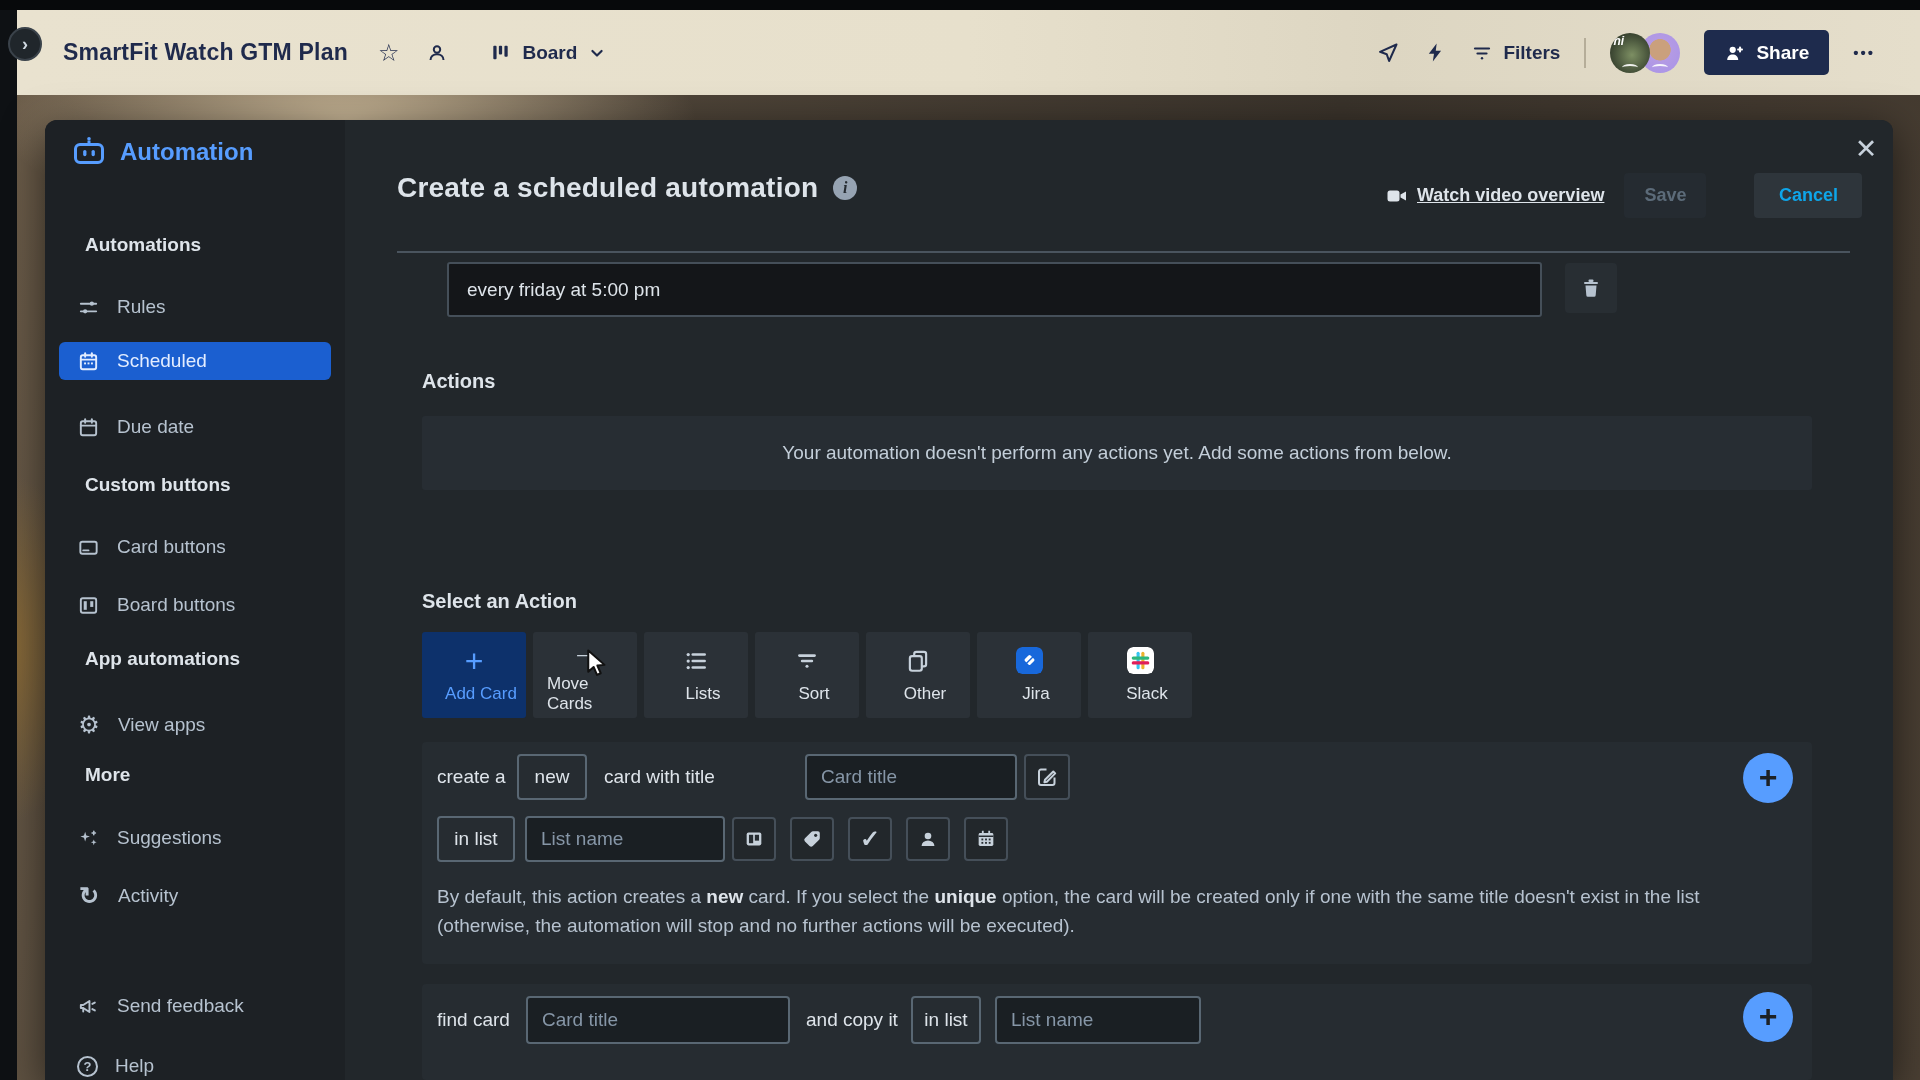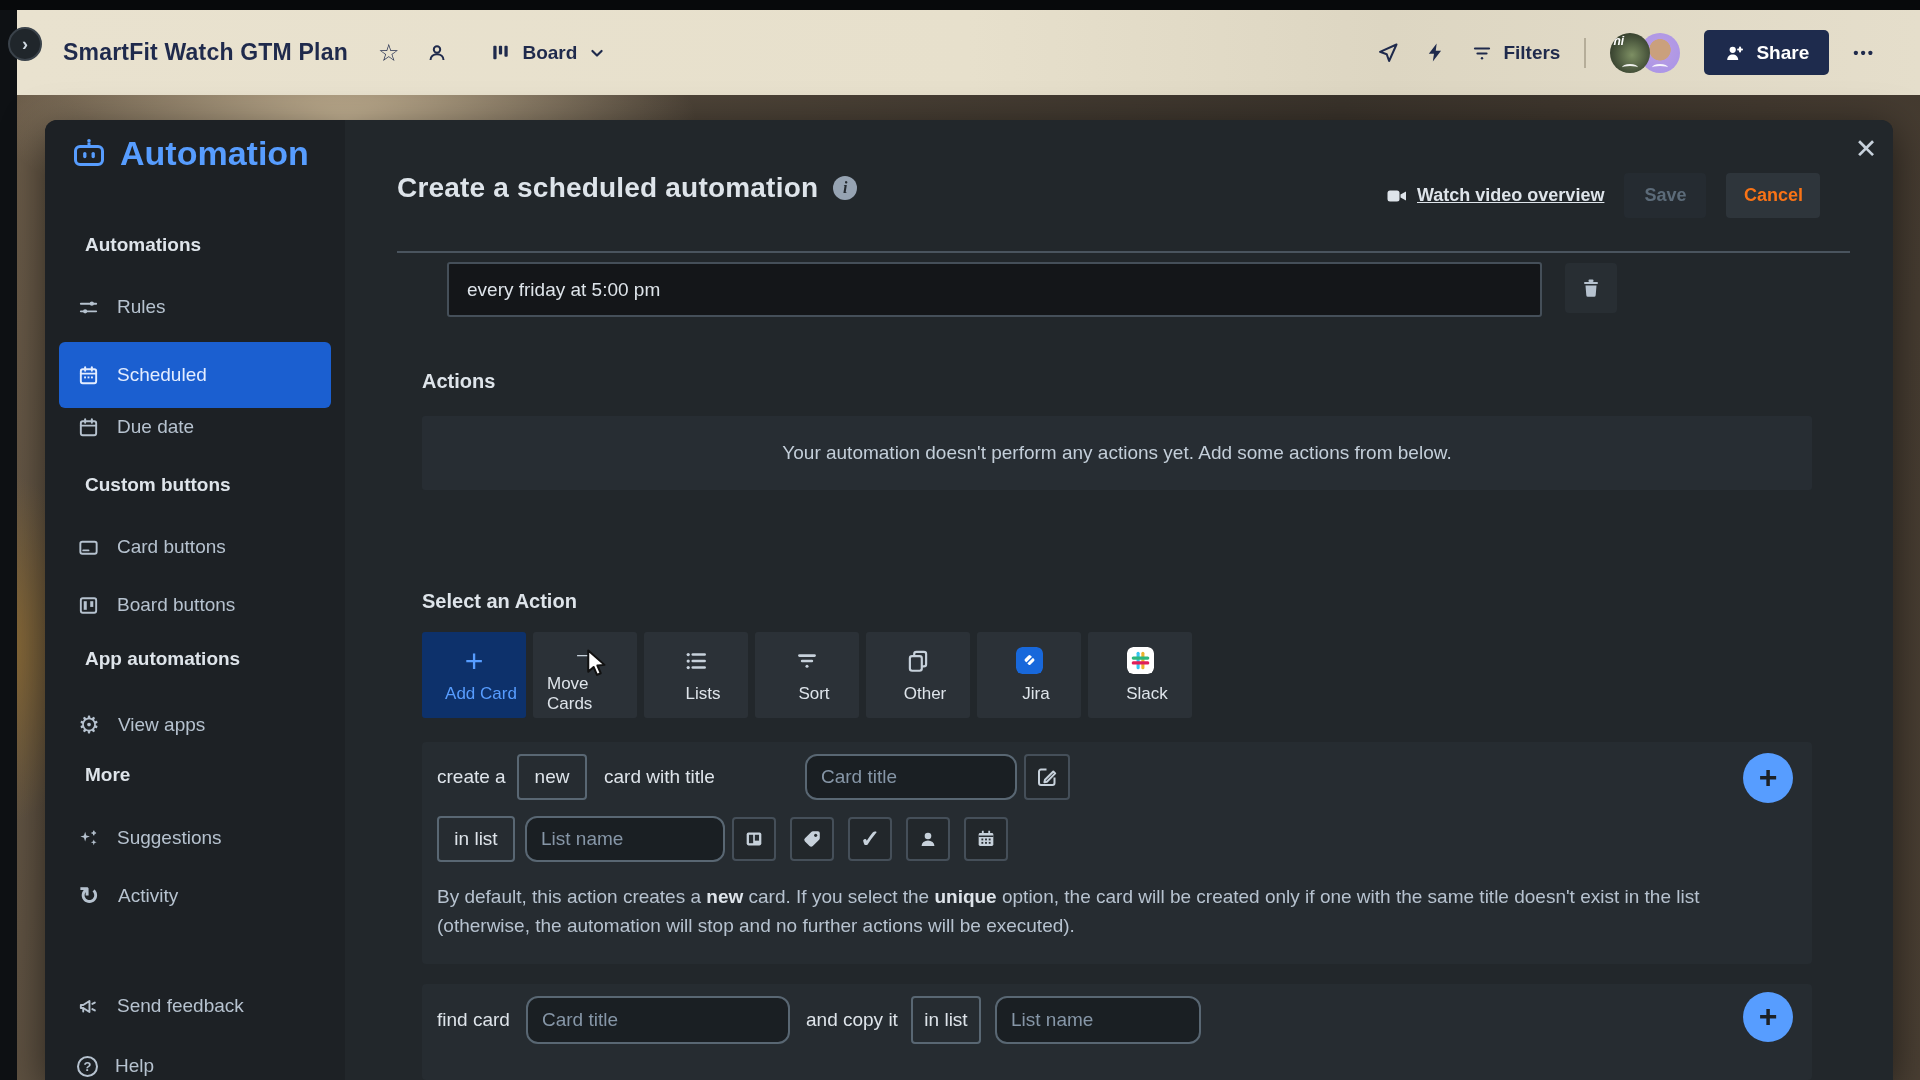--- a/index.html
+++ b/index.html
@@ -44,46 +44,46 @@
     border:none; border-radius:5px; height:45px; padding:0 20px; font-size:19px; font-weight:700; cursor:pointer; }
   .tb-more { font-size:15px; font-weight:800; letter-spacing:2px; color:#1f2a4c; cursor:pointer; }
 
   
   #modal { left:45px; top:120px; width:1848px; height:960px; border-radius:12px 12px 0 0;
     background:#22272b; box-shadow:0 10px 40px rgba(0,0,0,.55); display:flex; overflow:hidden; }
 
   
   #sb { position:relative; width:300px; flex:0 0 300px; background:#1d2125; }
   .sb-header { position:absolute; left:26px; top:14px; display:flex; align-items:center; gap:13px;
-    color:#579dff; font-size:34px; font-weight:800; }
+    color:#579dff; font-size:24px; font-weight:800; }
   .sb-label { position:absolute; left:40px; height:26px; display:flex; align-items:center;
     color:#dee4ea; font-size:19px; font-weight:800; }
   .sb-item { position:absolute; left:14px; right:14px; height:42px; border-radius:6px;
     display:flex; align-items:center; gap:17px; padding-left:18px;
     color:#b6c2cf; font-size:19px; cursor:pointer; }
-  .sb-item.sel { background:#1b5fd0; color:#e3edff; height:66px;text-align:right; }
+  .sb-item.sel { background:#1b5fd0; color:#e3edff; height:38px;text-align:right; }
   .sb-item .glyph { font-size:24px; line-height:1; width:24px; text-align:center; }
   .q-circle { width:21px; height:21px; border:2px solid #b6c2cf; border-radius:50%;
     display:flex; align-items:center; justify-content:center; font-size:13px; font-weight:700; color:#b6c2cf; }
 
   
   #main { position:relative; flex:1; background:#22272b; }
   .close-x { left:1498px; top:6px; width:46px; height:46px; display:flex; align-items:center; justify-content:center;
     color:#c7d1db; font-size:27px; cursor:pointer; background:none; border:none; }
   .title-wrap { left:52px; top:52px; display:flex; align-items:center; gap:15px; }
   .page-title { color:#dee4ea; font-size:28px; font-weight:800; letter-spacing:.2px; }
   .info-badge { width:24px; height:24px; border-radius:50%; background:#96a3b2; color:#252b31;
     display:flex; align-items:center; justify-content:center;
     font-family:"Liberation Serif", serif; font-weight:700; font-style:italic; font-size:16px; }
   .hdr-right { left:1040px; top:53px; display:flex; align-items:center; gap:20px; }
   .watch-link { display:flex; align-items:center; gap:8px; color:#dee4ea; font-size:18px; font-weight:700;
     text-decoration:underline; cursor:pointer; }
   .btn { border:none; border-radius:4px; height:45px; font-size:18px; font-weight:700; cursor:pointer; }
   .btn.save { background:#252b31; color:#5c6b79; width:82px; cursor:default; }
-  .btn.cancel { background:#2e353b; color:#f97316; width:94px; }
+  .btn.cancel { background:#2e353b; color:#0ea5e9; width:108px;margin-left:28px; }
   .hdr-divider { left:52px; top:131px; width:1453px; height:2px; background:#4a545e; }
 
   .schedule-input { left:102px; top:142px; width:1095px; height:55px; background:#141619;
     border:2px solid #454f59; border-radius:3px; color:#dee4ea; font-size:19px; padding:0 18px;
     font-family:"Liberation Sans", sans-serif; }
   .trash-btn { left:1220px; top:143px; width:52px; height:50px; background:#282e33; border:none;
     border-radius:4px; display:flex; align-items:center; justify-content:center; cursor:pointer; }
 
   .section-label { color:#dee4ea; font-size:20px; font-weight:800; }
   #actions-label { left:77px; top:250px; }
@@ -101,21 +101,21 @@
   .glyph-plus { font-size:32px; font-weight:400; line-height:1; }
   .glyph-arrow { font-size:26px; line-height:1; }
   .app-badge { width:27px; height:27px; border-radius:6px; }
 
   .panel { background:#262c31; border-radius:4px; }
   #panel-create { left:77px; top:622px; width:1390px; height:222px; }
   #panel-find { left:77px; top:864px; width:1390px; height:96px; }
   .ftext { color:#dee4ea; font-size:19px; display:flex; align-items:center; }
   .chip { border:2px solid #596773; border-radius:4px; background:transparent; color:#dee4ea;
     font-size:19px; display:flex; align-items:center; justify-content:center; cursor:pointer; }
-  .finput { background:#1a1f23; border:2px solid #596773; border-radius:12px; color:#cfd9e3;
+  .finput { background:#1a1f23; border:2px solid #596773; border-radius:4px; color:#cfd9e3;
     font-size:19px; padding:16px 14px; font-family:"Liberation Sans", sans-serif; }
   .finput::placeholder, .schedule-input::placeholder { color:#8696a7; }
   .icon-btn { background:#22272b; border:2px solid #454f59; border-radius:4px;
     display:flex; align-items:center; justify-content:center; cursor:pointer; color:#c7d1db; }
   .plus-fab { width:50px; height:50px; border-radius:50%; background:#579dff; color:#1d2125;
     font-size:32px; font-weight:700; border:none; display:flex; align-items:center; justify-content:center;
     cursor:pointer; line-height:1; padding-bottom:3px; }
   .para { color:#b6c2cf; font-size:19px; line-height:29px; }
   .para b { color:#dee4ea; }
   .glyph-check { font-size:24px; font-weight:700; color:#c7d1db; line-height:1; }

